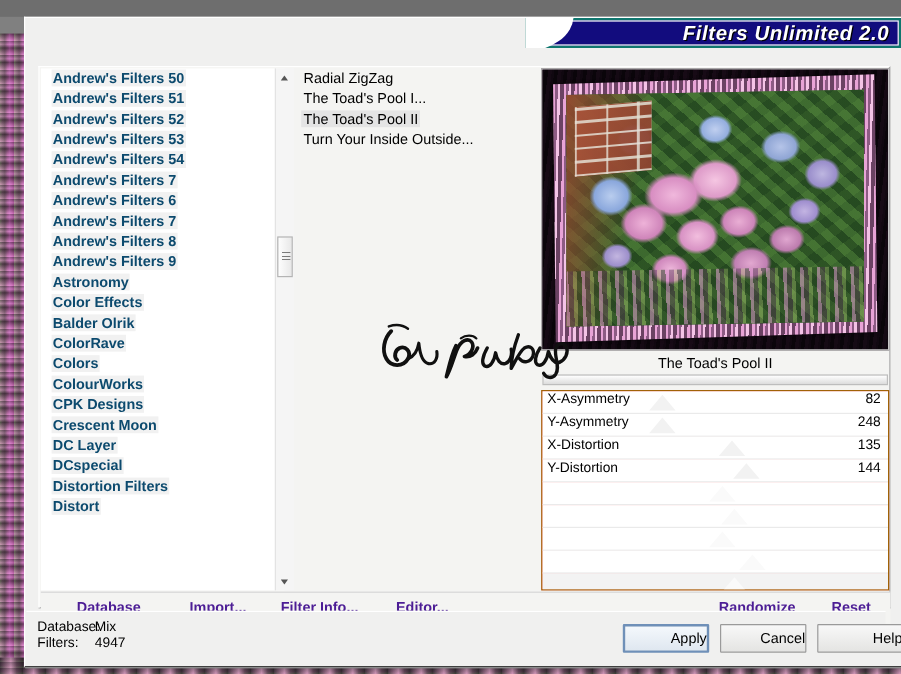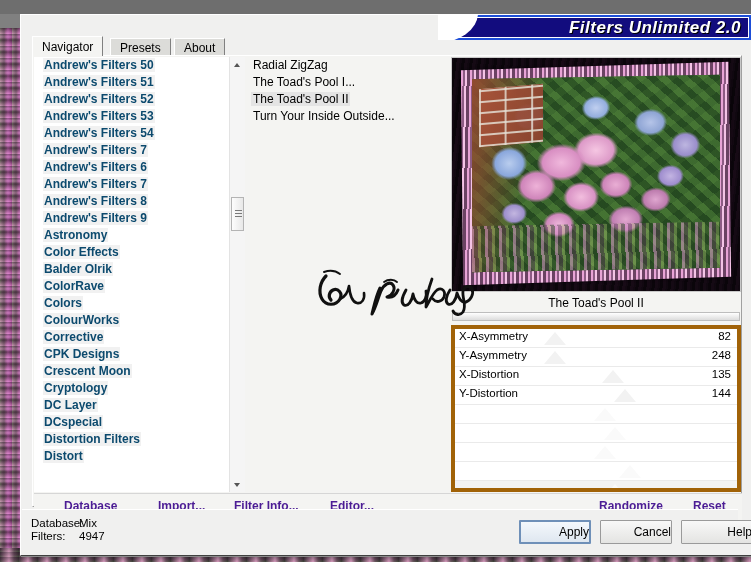--- a/index.html
+++ b/index.html
@@ -55,21 +55,21 @@
     border-bottom: 1px solid #404040;
     box-shadow: 1px 1px 0 #8a8a8a;
   }
 
   
   .banner {
     position: absolute;
     left: 417px; top: 0px;
     width: 313px; height: 25px;
     overflow: hidden;
-    background: #1d4ed8;
+    background: #0f766e;
   }
   .banner-fill {
     position: absolute;
     left: 4px; top: 2px; right: 2px; bottom: 2px;
     background: #120c7e;
     border: 1px solid #ffffff;
   }
   .banner-notch {
     position: absolute;
     left: -2px; top: -2px;
@@ -312,21 +312,21 @@
     border: 1px solid #bdbdbd;
     box-sizing: border-box;
   }
 
   
   .params {
     position: absolute;
     left: 0px; top: 268px;
     width: 290px; height: 167px;
     background: #fca5a5;
-    border: 4px solid #a16207;
+    border: 1px solid #a16207;
     box-sizing: border-box;
     overflow: hidden;
   }
   .prow {
     position: relative;
     height: 18px;
     border-bottom: 1px solid #eaeaea;
     background: #ffffff;
   }
   .prow .marker {
@@ -421,49 +421,42 @@
   <div class="host-strip-bottom"></div>
 
   <div class="dialog">
 
     <div class="banner">
       <div class="banner-fill"></div>
       <div class="banner-notch"></div>
       <div class="banner-title">Filters Unlimited 2.0</div>
     </div>
 
-    <div class="tabstrip">
-      <div class="tab active" style="left:0px;">Navigator</div>
-      <div class="tab" style="left:78px;">Presets</div>
-      <div class="tab" style="left:142px;">About</div>
-    </div>
 
     <div class="content">
 
       <div class="cat-panel" id="cat-list">
           <div class="cat-item"><span>Andrew's Filters 50</span></div>
           <div class="cat-item"><span>Andrew's Filters 51</span></div>
           <div class="cat-item"><span>Andrew's Filters 52</span></div>
           <div class="cat-item"><span>Andrew's Filters 53</span></div>
           <div class="cat-item"><span>Andrew's Filters 54</span></div>
           <div class="cat-item"><span>Andrew's Filters 7</span></div>
           <div class="cat-item"><span>Andrew's Filters 6</span></div>
           <div class="cat-item"><span>Andrew's Filters 7</span></div>
           <div class="cat-item"><span>Andrew's Filters 8</span></div>
           <div class="cat-item"><span>Andrew's Filters 9</span></div>
           <div class="cat-item"><span>Astronomy</span></div>
           <div class="cat-item"><span>Color Effects</span></div>
           <div class="cat-item"><span>Balder Olrik</span></div>
           <div class="cat-item"><span>ColorRave</span></div>
           <div class="cat-item"><span>Colors</span></div>
           <div class="cat-item"><span>ColourWorks</span></div>
-          <div class="cat-item"><span>Corrective</span></div>
           <div class="cat-item"><span>CPK Designs</span></div>
           <div class="cat-item"><span>Crescent Moon</span></div>
-          <div class="cat-item"><span>Cryptology</span></div>
           <div class="cat-item"><span>DC Layer</span></div>
           <div class="cat-item"><span>DCspecial</span></div>
           <div class="cat-item"><span>Distortion Filters</span></div>
           <div class="cat-item"><span>Distort</span></div>
         </div>
 
       <div class="vscroll">
         <div class="arrow up">
             <i></i>
           </div>

